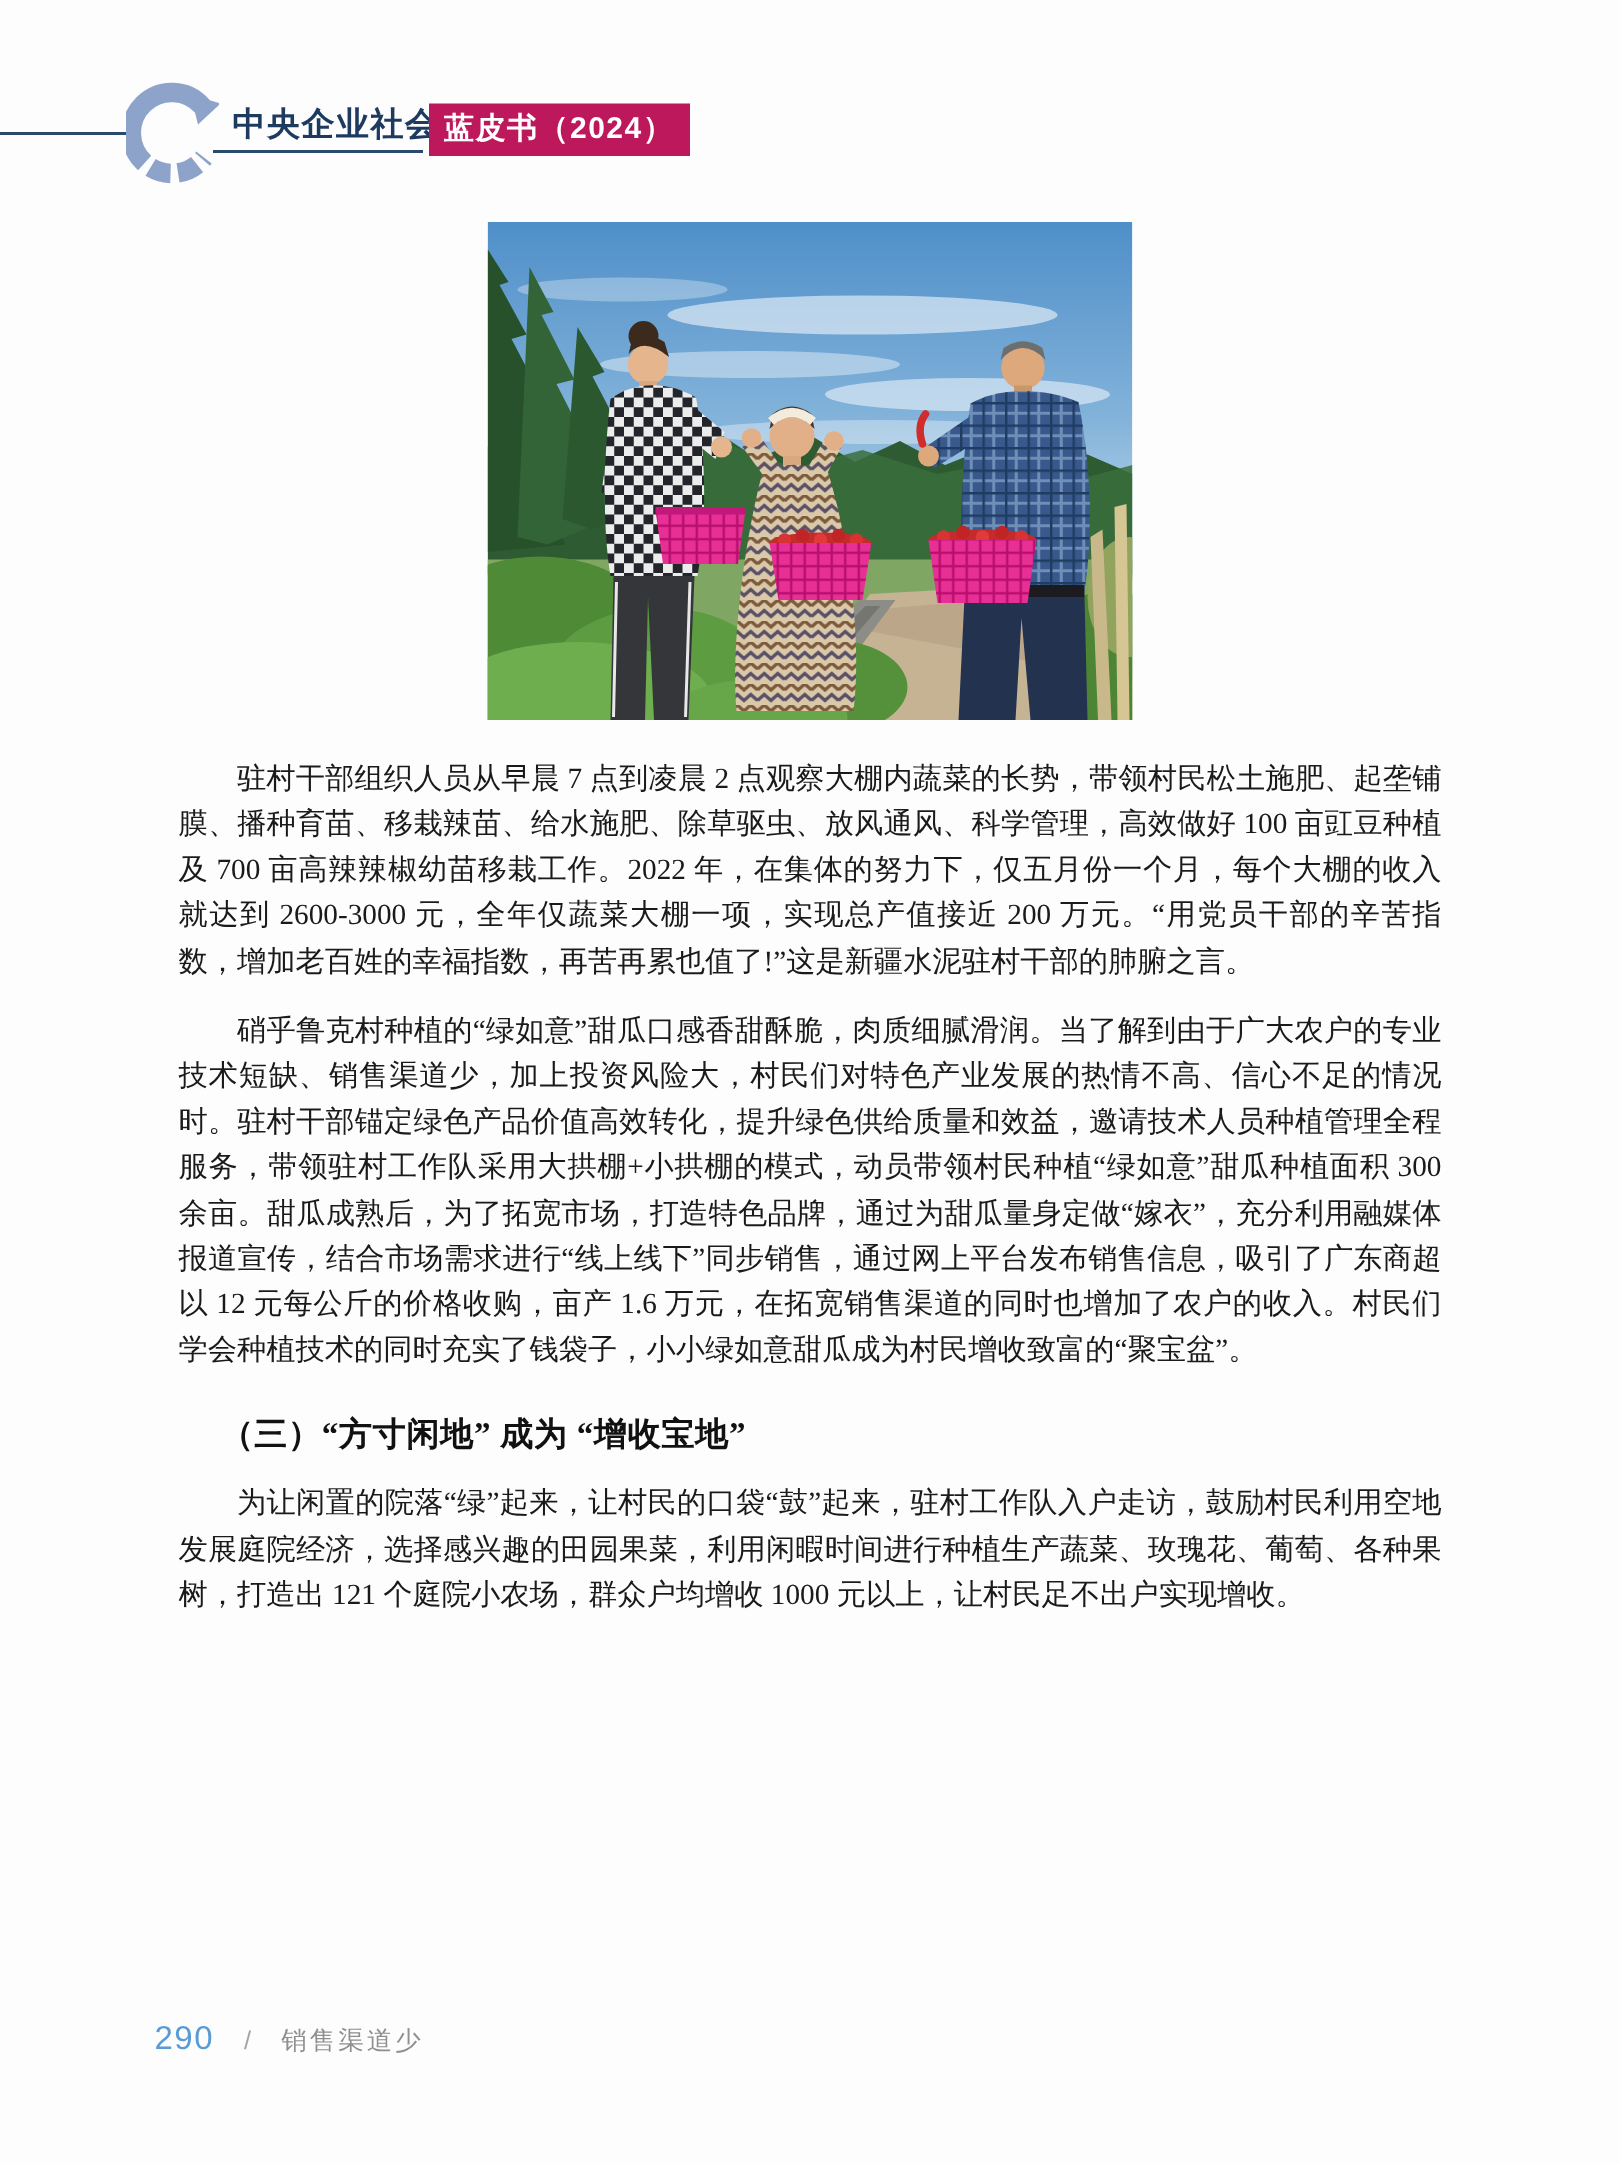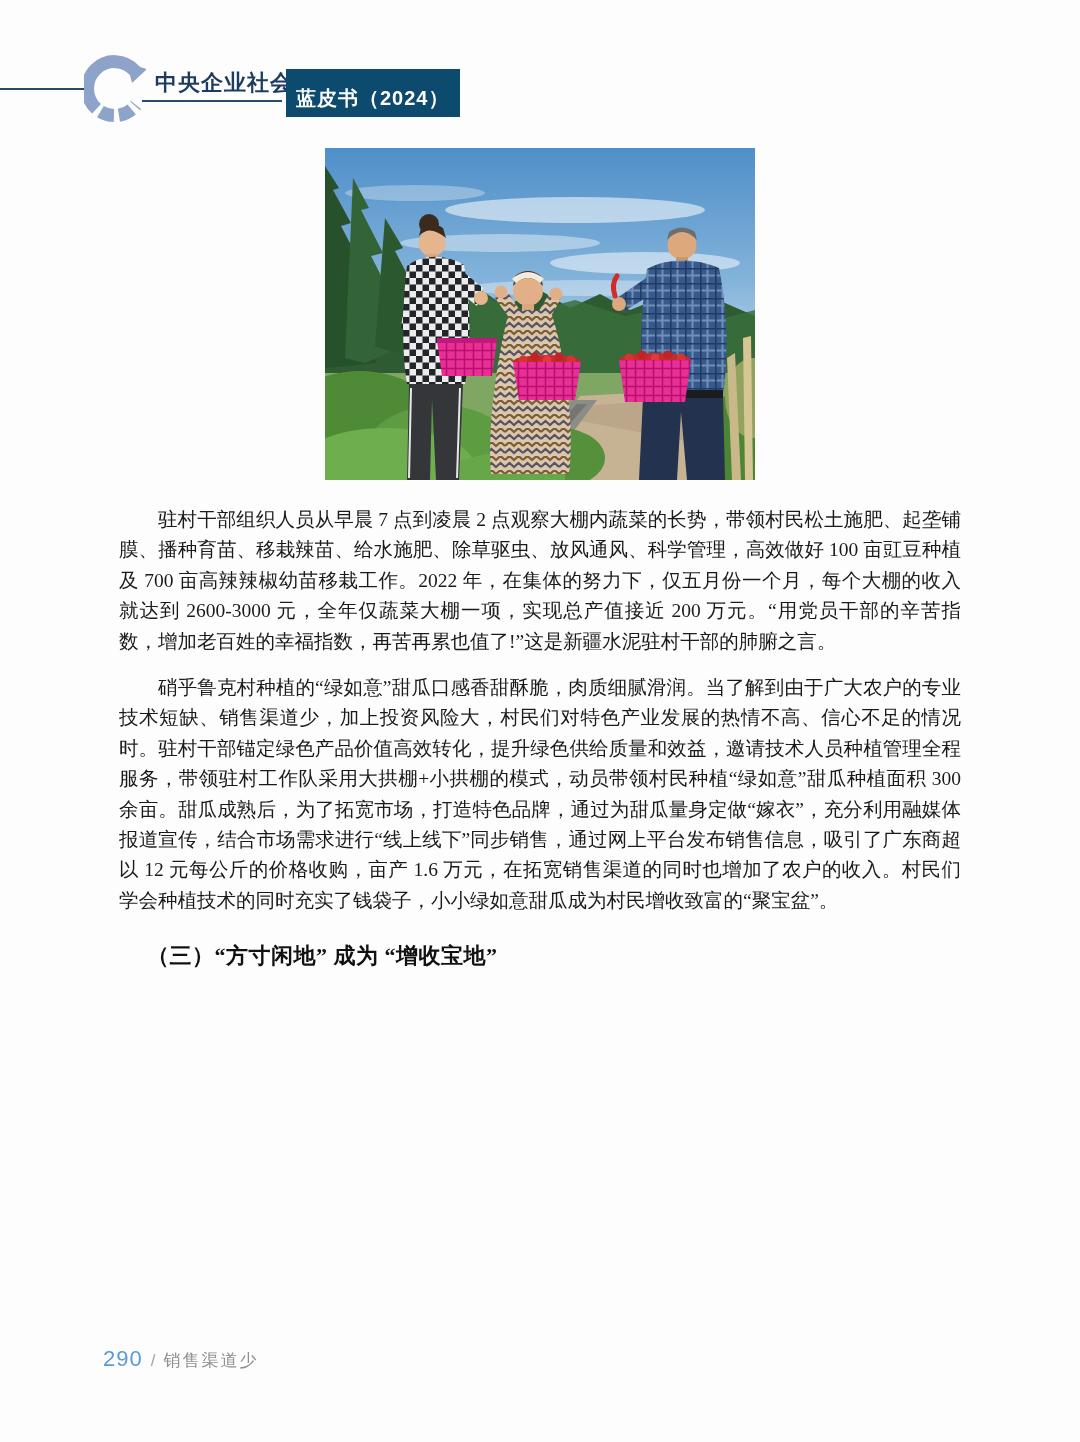--- a/index.html
+++ b/index.html
@@ -39,26 +39,26 @@
   }
   .hdr-underline {
     position: absolute;
     left: 142px; top: 100px;
     width: 140px; height: 2px;
     background: #2a4a6b;
   }
   .hdr-badge {
     position: absolute;
     left: 286px; top: 69px;
-    background: #0c4a6e;
+    background: #be185d;
     color: #ffffff;
     font-family: "Liberation Sans", "DejaVu Sans", sans-serif;
     font-size: 20px;
     font-weight: 700;
-    padding: 16px 10px 5px 10px;
+    padding: 3px 10px 5px 10px;
     letter-spacing: 1px;
     white-space: nowrap;
   }
 
   
   .photo-wrap {
     position: absolute;
     left: 325px; top: 148px;
     width: 430px; height: 332px;
     overflow: hidden;
@@ -87,21 +87,21 @@
     letter-spacing: 0.5px;
   }
 
   
   .footer {
     position: absolute;
     left: 103px; top: 1346px;
     font-family: "Liberation Sans", "DejaVu Sans", sans-serif;
     display: flex;
     align-items: baseline;
-    gap: 8px;
+    gap: 20px;
   }
   .footer .page-num {
     color: #5b9bd5;
     font-size: 22px;
     letter-spacing: 1px;
   }
   .footer .sep {
     color: #a5a5a5;
     font-size: 17px;
   }
@@ -267,20 +267,21 @@
           <path d="M294 212 L366 212 L360 254 L300 254 Z" fill="url(#basketGrid)"></path>
         </g>
       </g>
     </svg>
   </div>
 
   <div class="body-text">
     <p>驻村干部组织人员从早晨 7 点到凌晨 2 点观察大棚内蔬菜的长势，带领村民松土施肥、起垄铺膜、播种育苗、移栽辣苗、给水施肥、除草驱虫、放风通风、科学管理，高效做好 100 亩豇豆种植及 700 亩高辣辣椒幼苗移栽工作。2022 年，在集体的努力下，仅五月份一个月，每个大棚的收入就达到 2600-3000 元，全年仅蔬菜大棚一项，实现总产值接近 200 万元。“用党员干部的辛苦指数，增加老百姓的幸福指数，再苦再累也值了!”这是新疆水泥驻村干部的肺腑之言。</p>
     <p>硝乎鲁克村种植的“绿如意”甜瓜口感香甜酥脆，肉质细腻滑润。当了解到由于广大农户的专业技术短缺、销售渠道少，加上投资风险大，村民们对特色产业发展的热情不高、信心不足的情况时。驻村干部锚定绿色产品价值高效转化，提升绿色供给质量和效益，邀请技术人员种植管理全程服务，带领驻村工作队采用大拱棚+小拱棚的模式，动员带领村民种植“绿如意”甜瓜种植面积 300 余亩。甜瓜成熟后，为了拓宽市场，打造特色品牌，通过为甜瓜量身定做“嫁衣”，充分利用融媒体报道宣传，结合市场需求进行“线上线下”同步销售，通过网上平台发布销售信息，吸引了广东商超以 12 元每公斤的价格收购，亩产 1.6 万元，在拓宽销售渠道的同时也增加了农户的收入。村民们学会种植技术的同时充实了钱袋子，小小绿如意甜瓜成为村民增收致富的“聚宝盆”。</p>
     <h3>（三）“方寸闲地” 成为 “增收宝地”</h3>
+    <p>为让闲置的院落“绿”起来，让村民的口袋“鼓”起来，驻村工作队入户走访，鼓励村民利用空地发展庭院经济，选择感兴趣的田园果菜，利用闲暇时间进行种植生产蔬菜、玫瑰花、葡萄、各种果树，打造出 121 个庭院小农场，群众户均增收 1000 元以上，让村民足不出户实现增收。</p>
   </div>
 
   <div class="footer">
     <span class="page-num">290</span>
     <span class="sep">/</span>
     <span class="section-name">销售渠道少</span>
   </div>
 
 </div>
 

